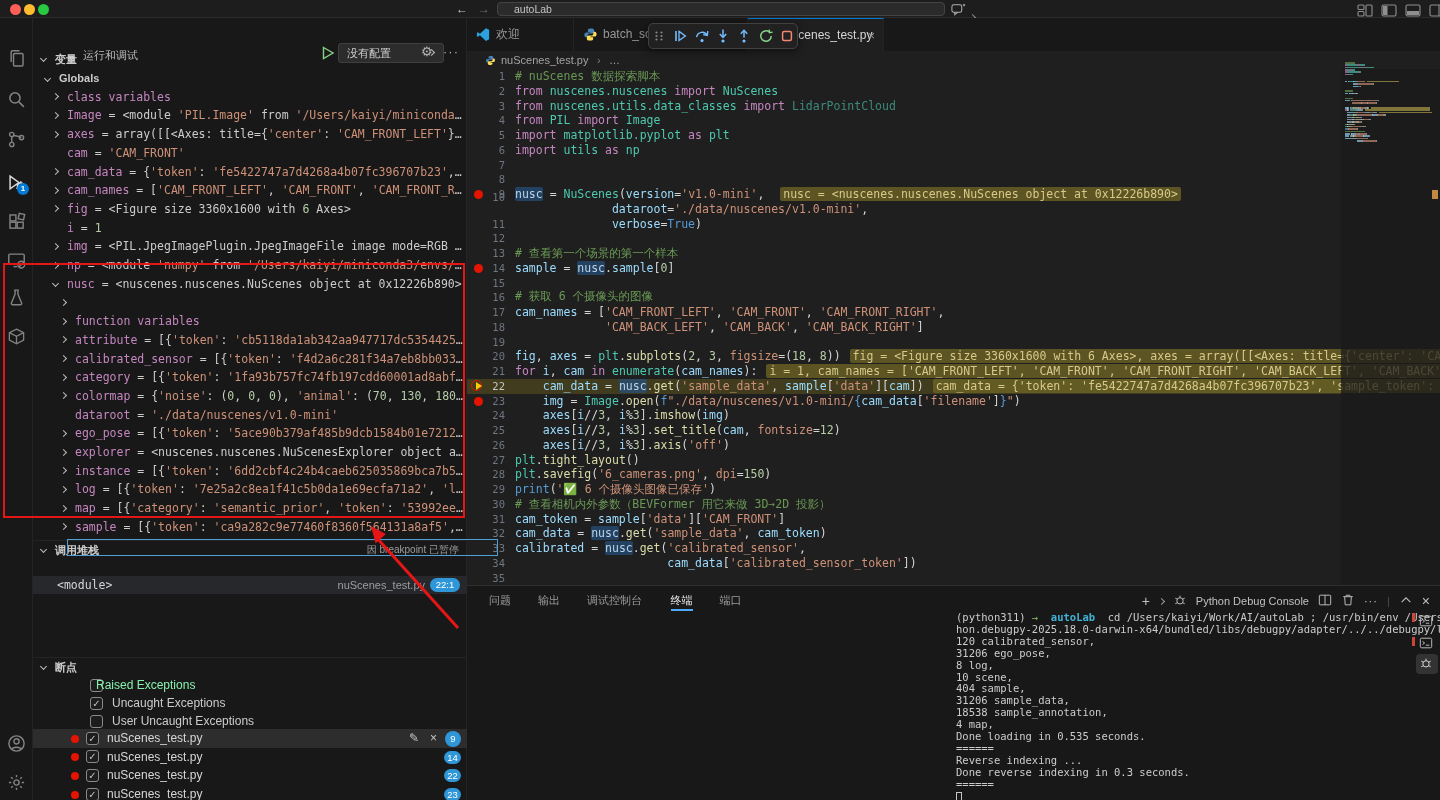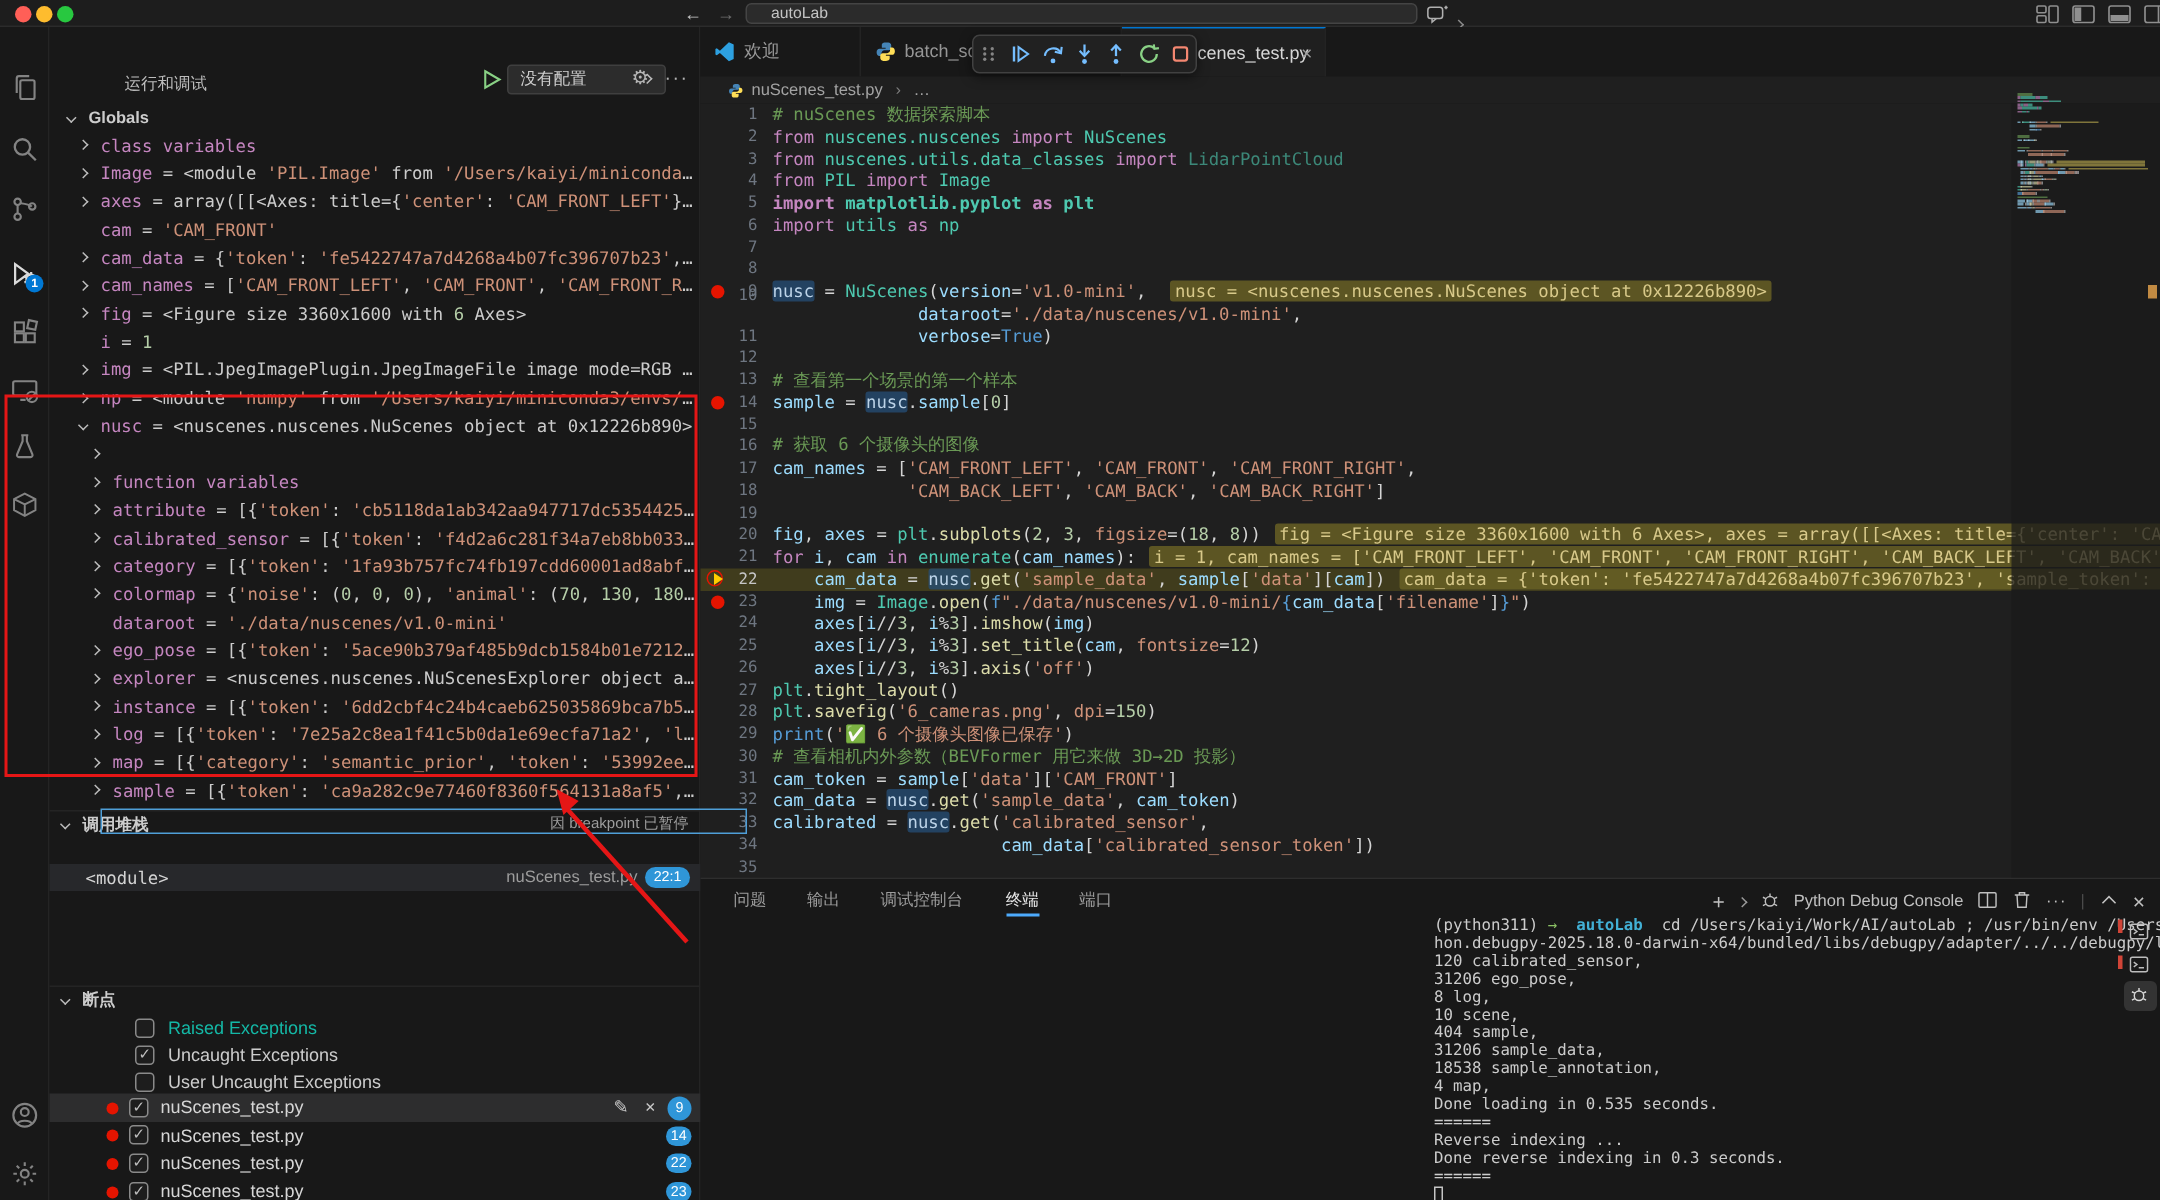--- a/index.html
+++ b/index.html
@@ -209,20 +209,24 @@
       <svg viewBox="0 0 16 16">
           <path d="M3.5 2.5 L13 8 L3.5 13.5 Z" fill="none" stroke="#89d185" stroke-width="1.4"></path>
         </svg></span>
     <div class="sb-dd">
       <span>没有配置</span>
       <span class="chvr closed" style="position:absolute;right:9px;top:6px"></span>
     </div>
     <span class="sb-gear" style="left:388px;position:absolute">⚙</span>
     <span class="sb-gear" style="left:410px;position:absolute;letter-spacing:1px">···</span>
 
+    <div class="sec-hd" style="top:32px">
+      <span class="chvpos chvr open"></span>
+        <span class="lbl">变量</span>
+    </div>
     <div id="vars">
         <div class="vrow" style="top: 51px;">
           <span class="vchv chvr open" style="left:12px"></span>
           <span class="vtext" style="left:26px"><span class="vhdr">Globals</span></span>
         </div>
         <div class="vrow" style="top: 69.7px;">
           <span class="vchv chvr closed" style="left:20px"></span>
           <span class="vtext" style="left:34px"><span class="vname">class variables</span></span>
         </div>
         <div class="vrow" style="top: 88.4px;">
@@ -325,21 +329,21 @@
       <span style="position:absolute;right:42px;color:#9d9d9d;font-family:'Liberation Sans',sans-serif;font-size:11px">nuScenes_test.py</span>
       <span class="badge" style="position:absolute;right:7px;top:2px;width:30px;height:14px;line-height:14px">22:1</span>
     </div>
     <div class="sec-hd" style="top:639px;border-top:1px solid #242424">
       <span class="chvpos chvr open"></span>
         <span class="lbl">断点</span>
     </div>
     <div id="bps">
         <div class="bprow" style="top: 658px;">
           <span class="cb" style="left:57px"></span>
-          <span style="position:absolute;left:79px;color:#14b8a6">Raised Exceptions</span>
+          <span style="position:absolute;left:63px;color:#86efac">Raised Exceptions</span>
         </div>
         <div class="bprow" style="top: 676px;">
           <span class="cb" style="left:57px">✓</span>
           <span style="position:absolute;left:79px;color:#cccccc">Uncaught Exceptions</span>
         </div>
         <div class="bprow" style="top: 694px;">
           <span class="cb" style="left:57px"></span>
           <span style="position:absolute;left:79px;color:#cccccc">User Uncaught Exceptions</span>
         </div>
         <div class="bprow" style="top: 711px; background: rgb(45, 45, 46);">
@@ -461,21 +465,21 @@
   <div id="codelayer">
       <div class="lnum" style="top: 69px;">1</div>
       <div class="cline" style="top: 69px;"><span class="tk-c"># nuScenes 数据探索脚本</span></div>
       <div class="lnum" style="top: 83.75px;">2</div>
       <div class="cline" style="top: 83.75px;"><span class="tk-k">from </span><span class="tk-t">nuscenes.nuscenes </span><span class="tk-k">import </span><span class="tk-t">NuScenes</span></div>
       <div class="lnum" style="top: 98.5px;">3</div>
       <div class="cline" style="top: 98.5px;"><span class="tk-k">from </span><span class="tk-t">nuscenes.utils.data_classes </span><span class="tk-k">import </span><span class="tk-td">LidarPointCloud</span></div>
       <div class="lnum" style="top: 113.25px;">4</div>
       <div class="cline" style="top: 113.25px;"><span class="tk-k">from </span><span class="tk-t">PIL </span><span class="tk-k">import </span><span class="tk-t">Image</span></div>
       <div class="lnum" style="top: 128px;">5</div>
-      <div class="cline" style="top: 128px; font-weight: bold;"><span class="tk-k">import </span><span class="tk-t">matplotlib.pyplot </span><span class="tk-k">as </span><span class="tk-t">plt</span></div>
+      <div class="cline" style="top: 128px;"><span class="tk-k">import </span><span class="tk-t">matplotlib.pyplot </span><span class="tk-k">as </span><span class="tk-t">plt</span></div>
       <div class="lnum" style="top: 142.75px;">6</div>
       <div class="cline" style="top: 142.75px;"><span class="tk-k">import </span><span class="tk-t">utils </span><span class="tk-k">as </span><span class="tk-t">np</span></div>
       <div class="lnum" style="top: 157.5px;">7</div>
       <div class="cline" style="top: 157.5px;"></div>
       <div class="lnum" style="top: 172.25px;">8</div>
       <div class="cline" style="top: 172.25px;"></div>
       <div class="lnum" style="top: 187px;">9</div>
       <div class="gut-bp" style="top: 190px;"></div>
       <div class="cline" style="top: 187px;"><span class="tk-w">nusc</span><span class="tk-p"> = </span><span class="tk-t">NuScenes</span><span class="tk-p">(</span><span class="tk-v">version</span><span class="tk-p">=</span><span class="tk-s">'v1.0-mini'</span><span class="tk-p">, </span><span class="hint">nusc = &lt;nuscenes.nuscenes.NuScenes object at 0x12226b890&gt;</span></div>
       <div class="lnum" style="top: 190px;">10</div>

